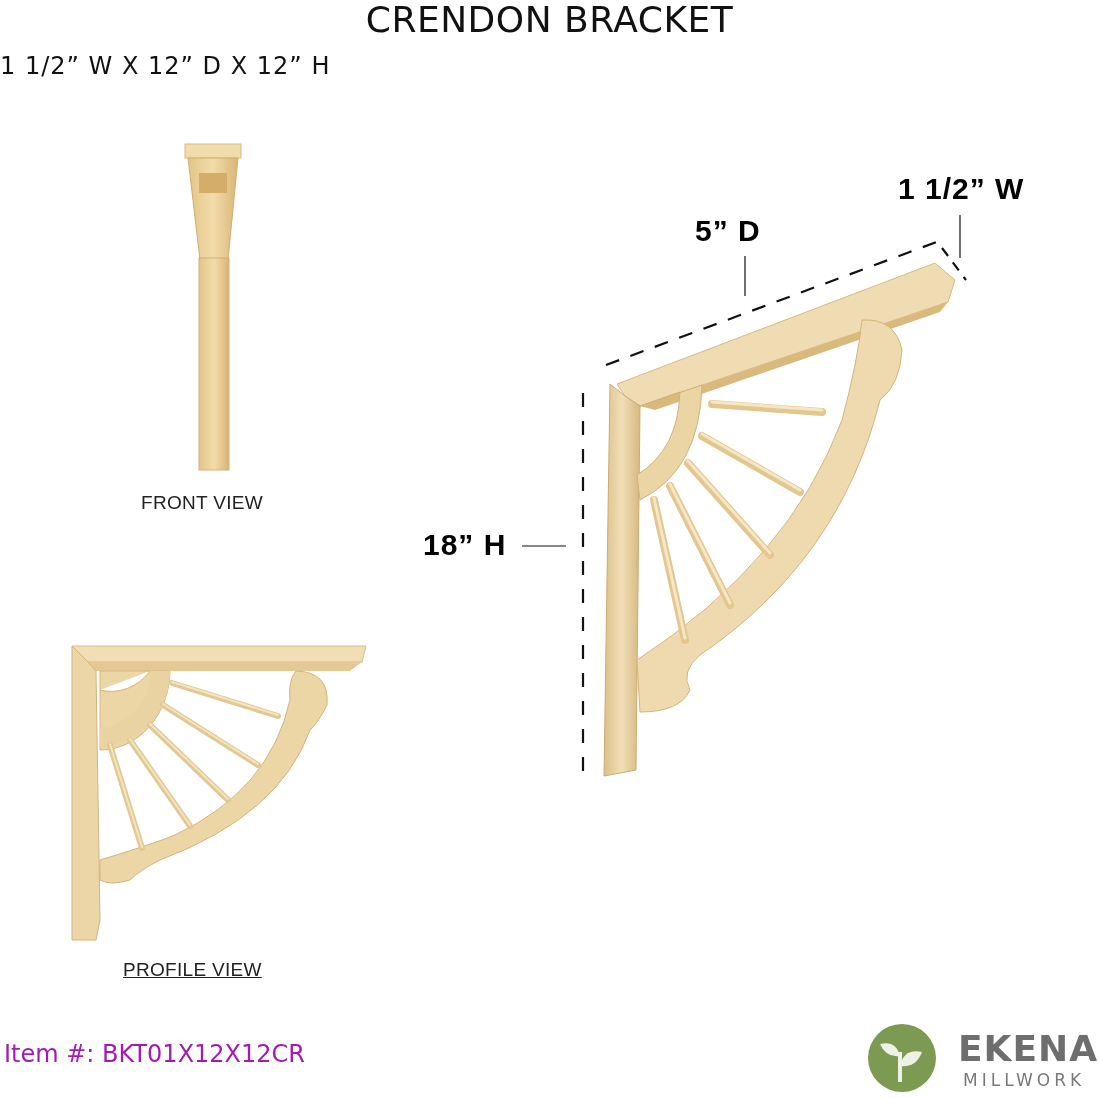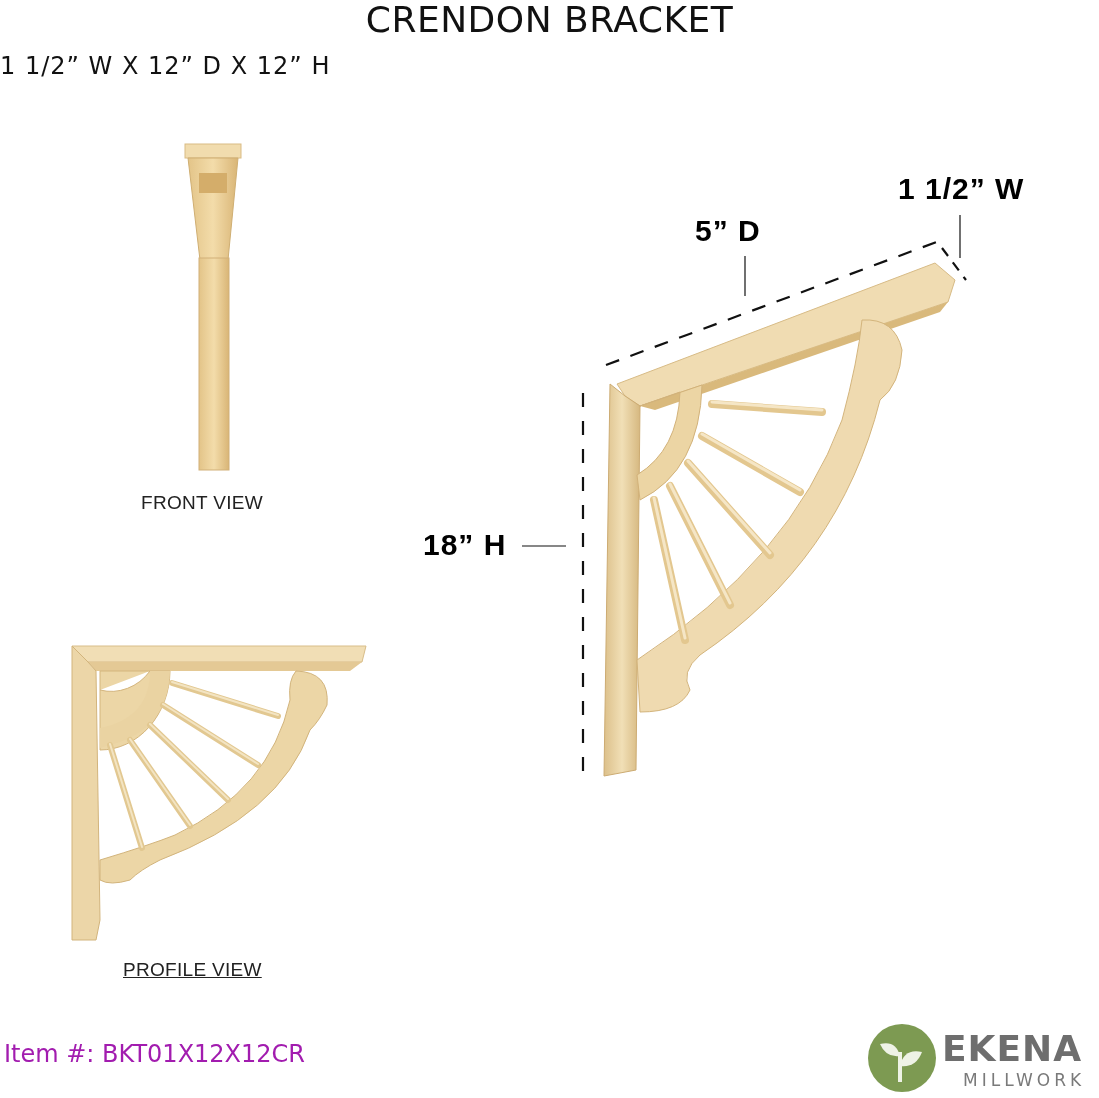--- a/index.html
+++ b/index.html
@@ -3,21 +3,21 @@
 <meta charset="utf-8">
 <style>
   html, body { margin: 0; padding: 0; background: #ffffff; }
   body { width: 1099px; height: 1098px; position: relative; overflow: hidden; font-family: "Liberation Sans", "DejaVu Sans", sans-serif; color: #111; }
   .title { position: absolute; left: 0; width: 1099px; top: 0; text-align: center; font-family: "DejaVu Sans", sans-serif; font-weight: normal; font-size: 36px; letter-spacing: 0.5px; line-height: 40px; }
   .subtitle { position: absolute; left: 0; width: 1099px; top: 52px; text-align: left; font-family: "DejaVu Sans", sans-serif; font-size: 24px; letter-spacing: 1px; }
   .view-label { position: absolute; font-family: "Liberation Sans", sans-serif; font-size: 19px; color: #222; letter-spacing: 0.3px; }
   .dim-label { position: absolute; font-family: "Liberation Sans", sans-serif; font-weight: bold; font-size: 30px; color: #000000; letter-spacing: 1px; }
   .item { position: absolute; left: 4px; top: 1040px; font-family: "DejaVu Sans", sans-serif; font-size: 24px; color: #a21caf; }
   .brand { position: absolute; left: 866px; top: 1022px; width: 230px; height: 70px; }
-  .brand-name { position: absolute; left: 76px; top: 6px; font-family: "DejaVu Sans", sans-serif; font-weight: bold; font-size: 36px; color: #6e6e6e; letter-spacing: 1px; }
+  .brand-name { position: absolute; left: 92px; top: 6px; font-family: "DejaVu Sans", sans-serif; font-weight: bold; font-size: 36px; color: #6e6e6e; letter-spacing: 1px; }
   .brand-sub { position: absolute; left: 82px; top: 48px; font-family: "DejaVu Sans", sans-serif; font-size: 17px; color: #7a7a7a; letter-spacing: 4px; margin-left: 15px; }
   svg.art { position: absolute; left: 0; top: 0; }
 </style>
 </head>
 <body>
 
 <div class="title">CRENDON BRACKET</div>
 <div class="subtitle">1 1/2” W X 12” D X 12” H</div>
 
 <svg class="art" width="1099" height="1098" viewBox="0 0 1099 1098">

